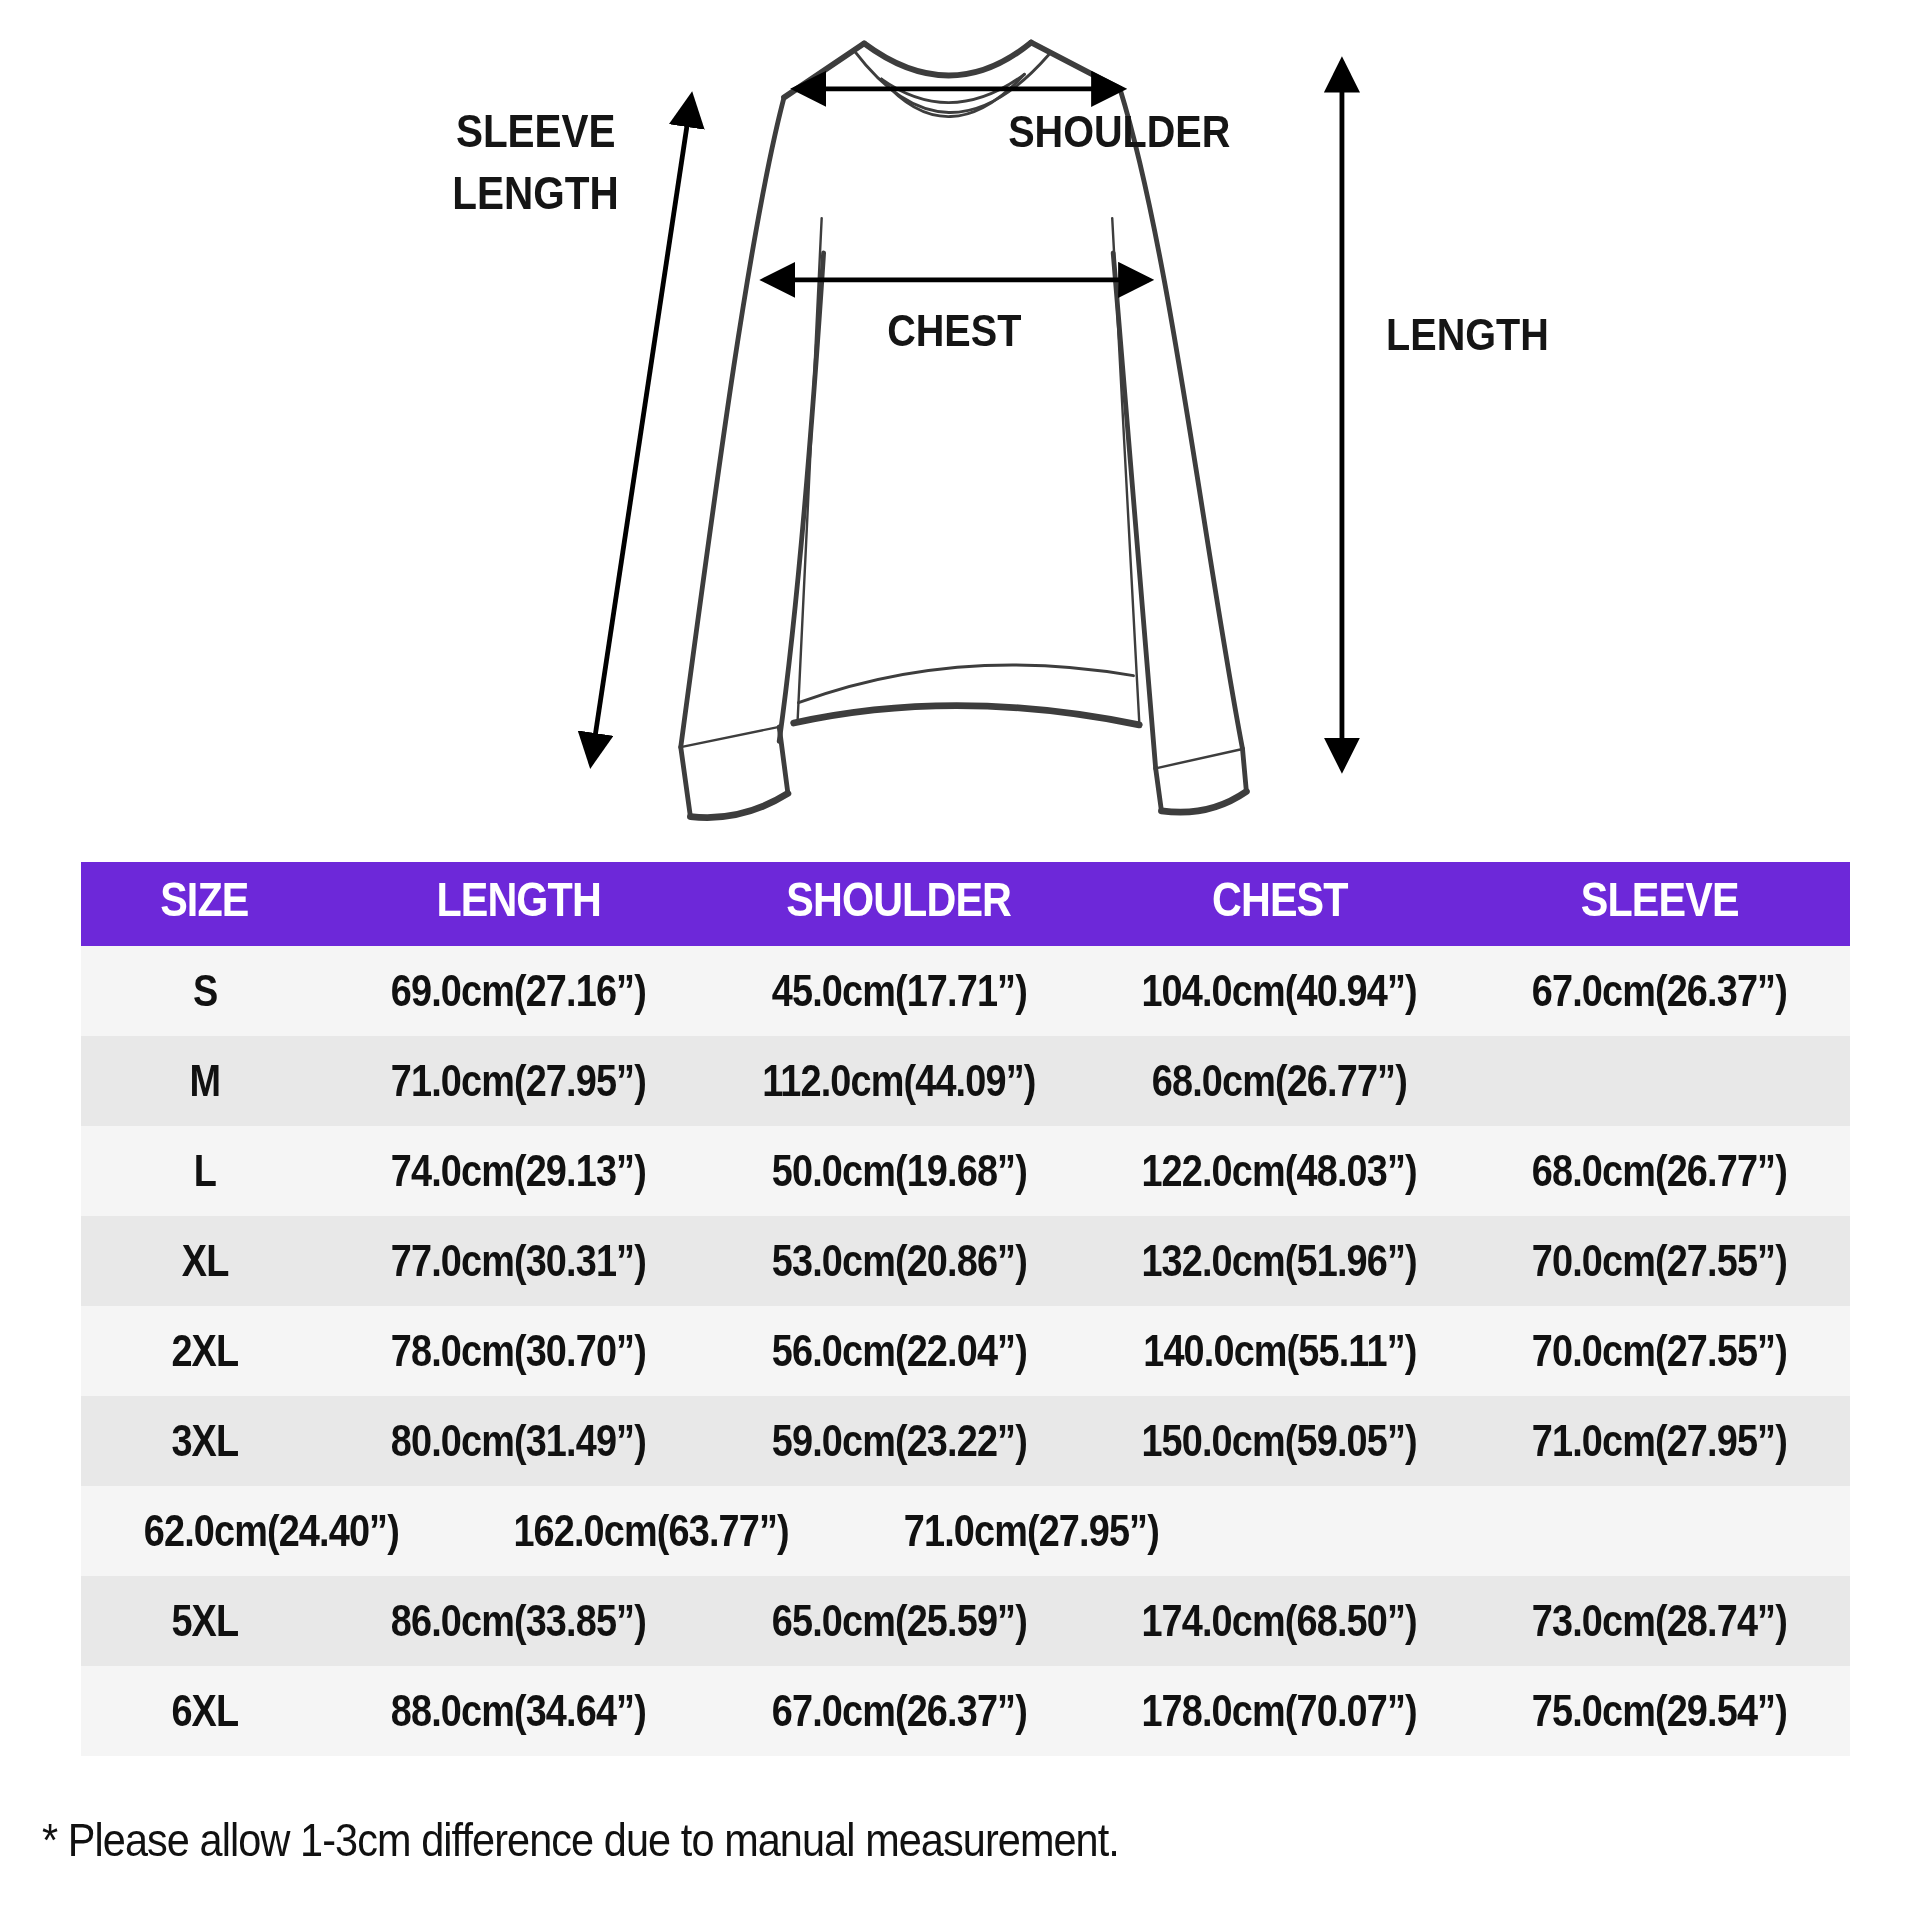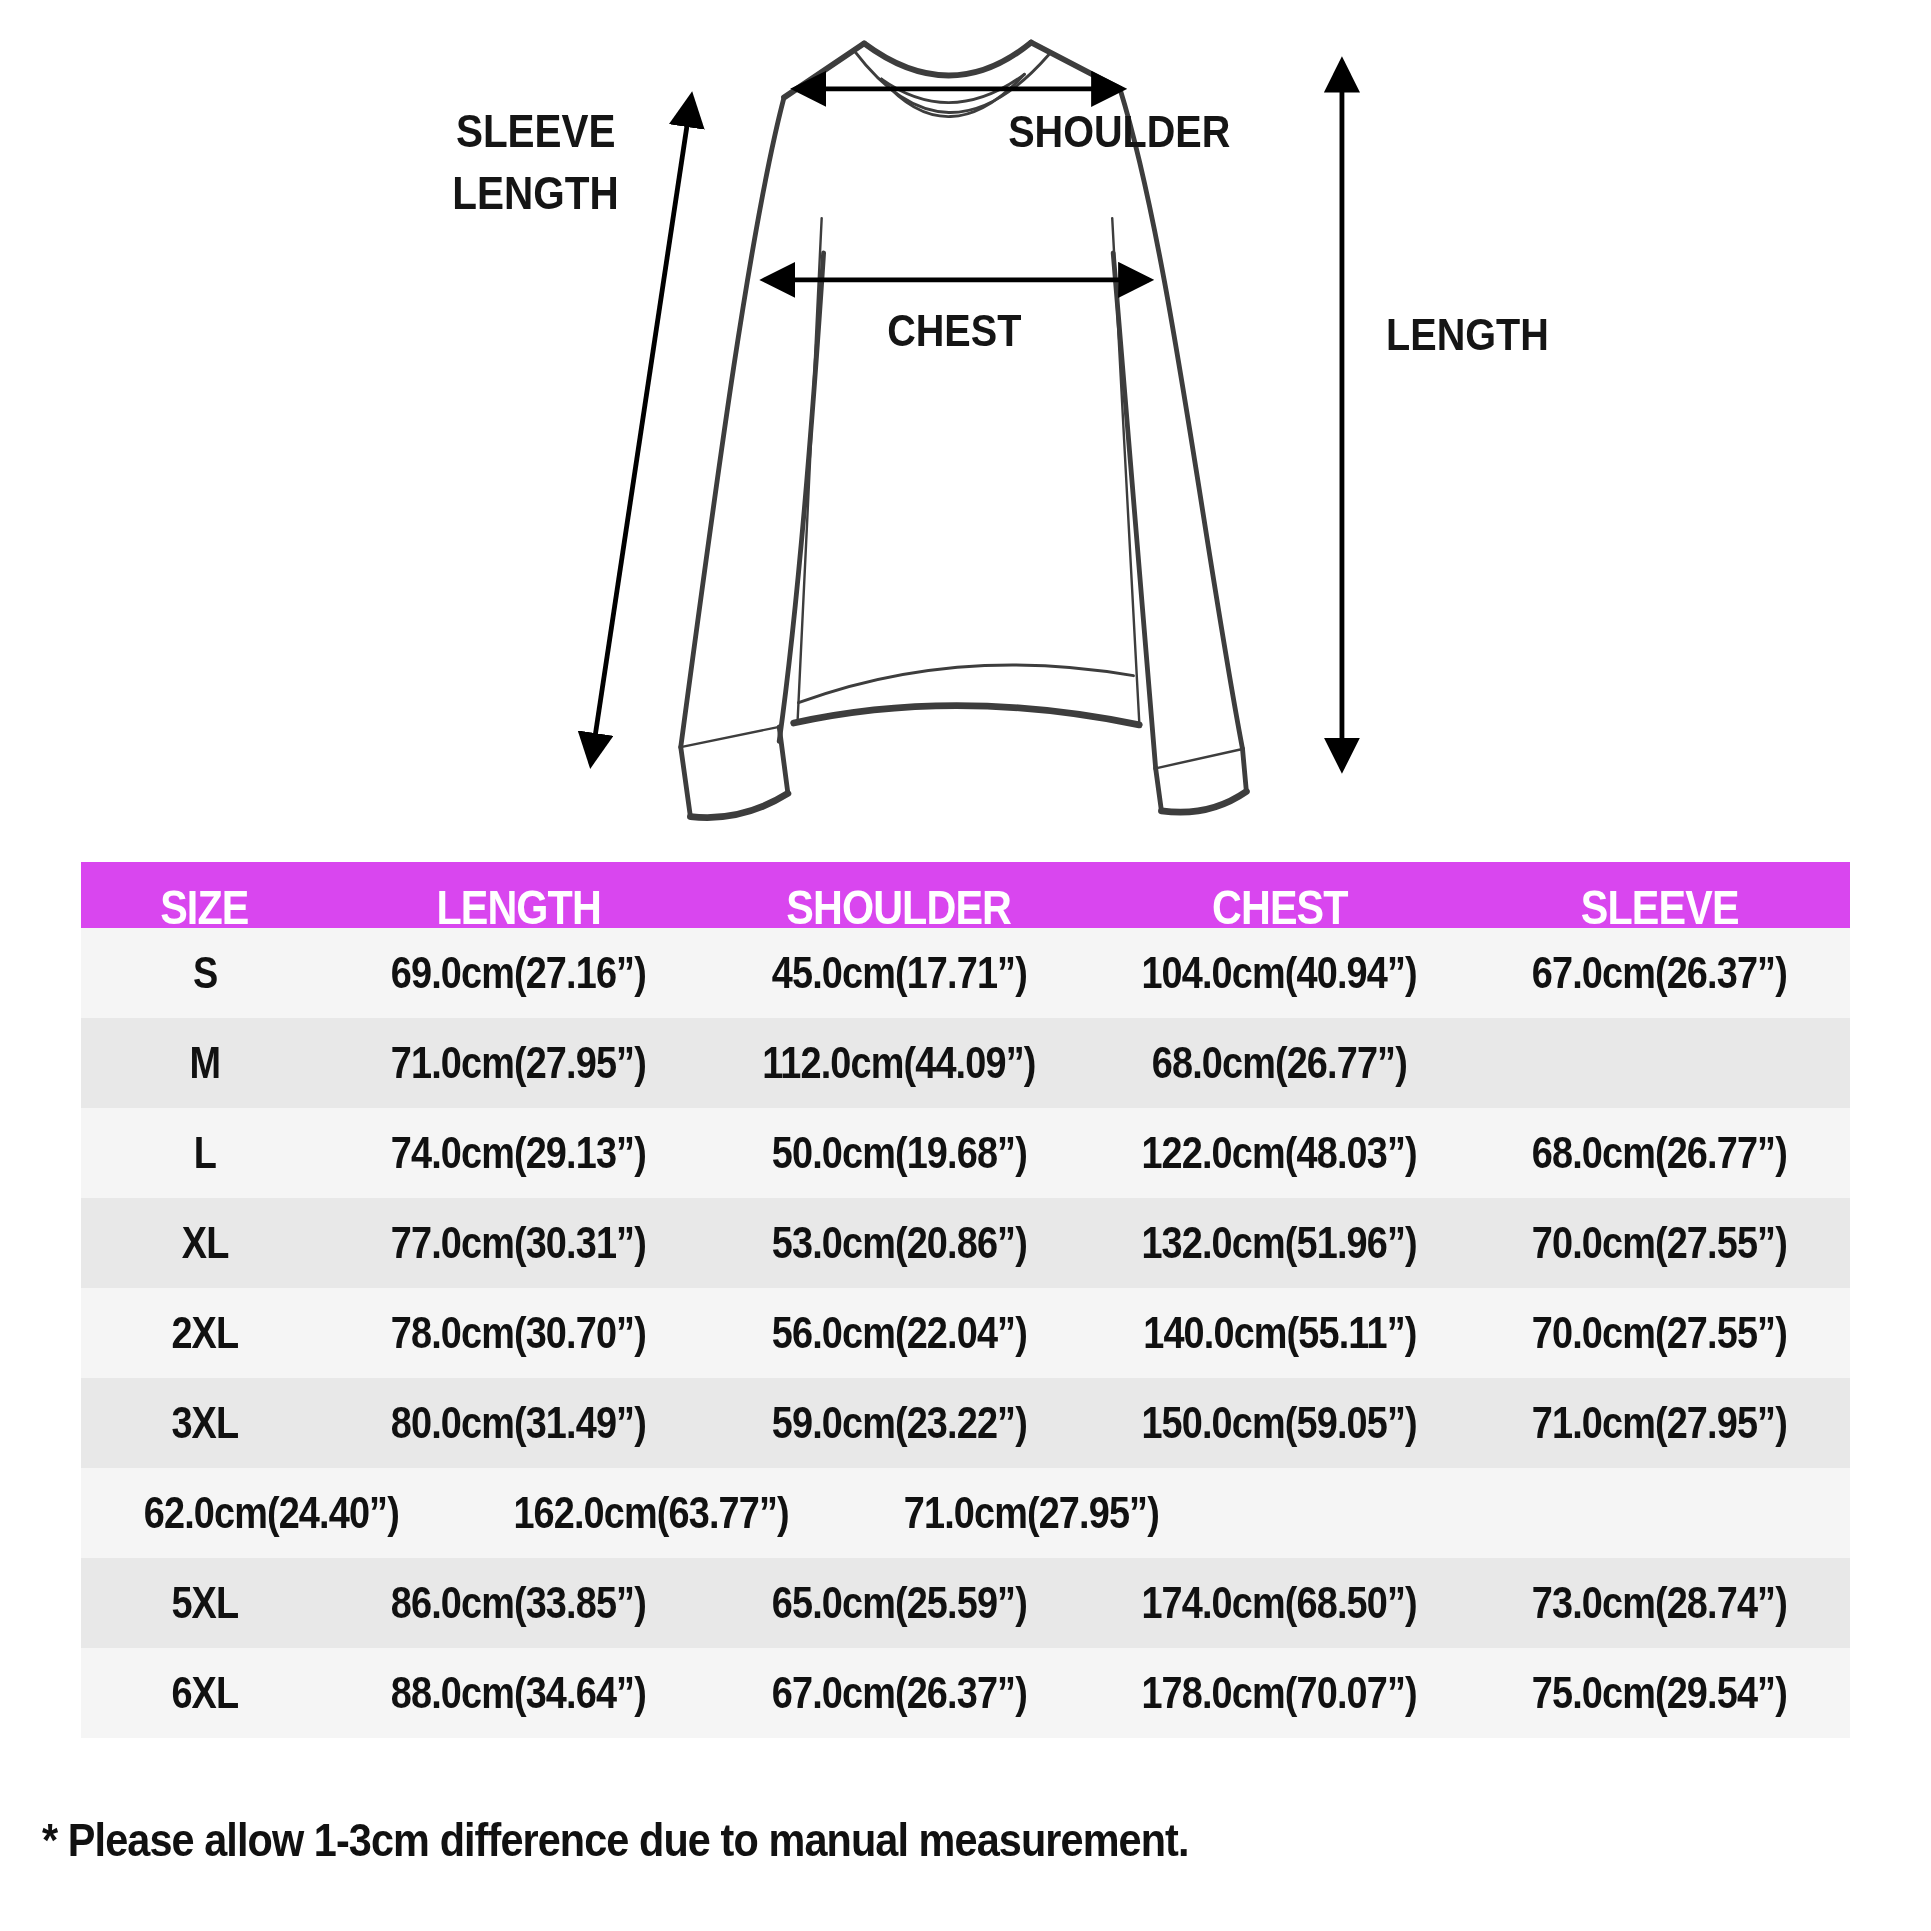--- a/index.html
+++ b/index.html
@@ -12,33 +12,33 @@
   .dlabel{position:absolute;font-weight:700;color:#151515;white-space:nowrap;}
   .dlabel .cond{display:inline-block;transform:scaleX(.88);transform-origin:center;}
   .lbl-sleeve{left:415px;top:100px;width:241px;text-align:center;font-size:46px;line-height:62px;}
   .lbl-shoulder{left:993px;top:106px;font-size:45px;}
   .lbl-chest{left:838px;top:305px;width:232px;text-align:center;font-size:45px;}
   .lbl-length{left:1375px;top:309px;font-size:45px;}
 
   
   .size-table{position:absolute;left:81px;top:862px;width:1769px;}
   .t-row{display:flex;width:100%;}
-  .t-head{height:66px;background:#d946ef;}
+  .t-head{height:84px;background:#6d28d9;align-items:flex-end;}
   .t-head .cell{color:#ffffff;font-size:48px;line-height:92px;}
   .t-body-row{height:90px;}
   .row-light{background:#f5f5f5;}
   .row-dark{background:#e8e8e8;}
   .cell{font-weight:700;text-align:center;overflow:hidden;}
   .t-body-row .cell{font-size:44px;line-height:90px;color:#111;}
   .c0{width:14%;}
   .c1,.c2,.c3,.c4{width:21.5%;}
   .cell .cond{display:inline-block;transform:scaleX(.86);transform-origin:center;letter-spacing:-1px;}
 
   
-  .footnote{position:absolute;left:42px;top:1813px;font-size:46px;font-weight:700;color:#111;}
+  .footnote{position:absolute;left:42px;top:1813px;font-size:46px;font-weight:400;color:#111;}
   .footnote .cond{display:inline-block;transform:scaleX(.9);transform-origin:left center;letter-spacing:-1px;}
 </style>
 </head>
 <body>
 
 <div class="page">
 
   <div class="diagram">
     <svg width="1931" height="861" viewBox="0 0 2000 892">
       <defs>

